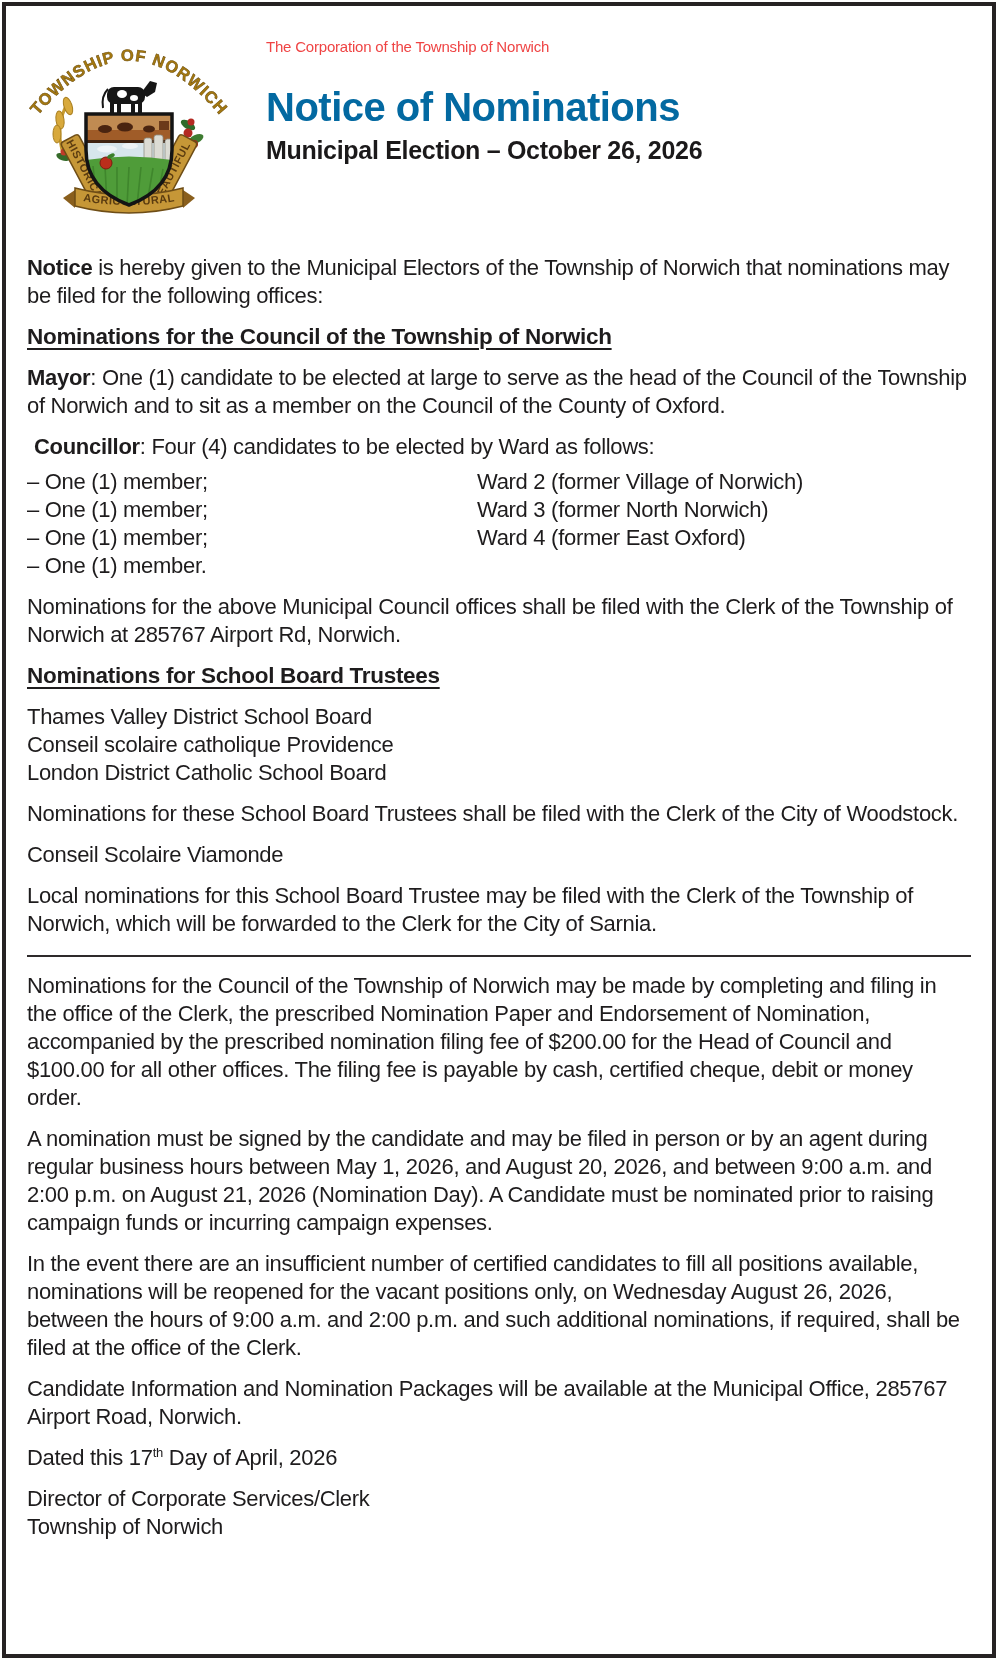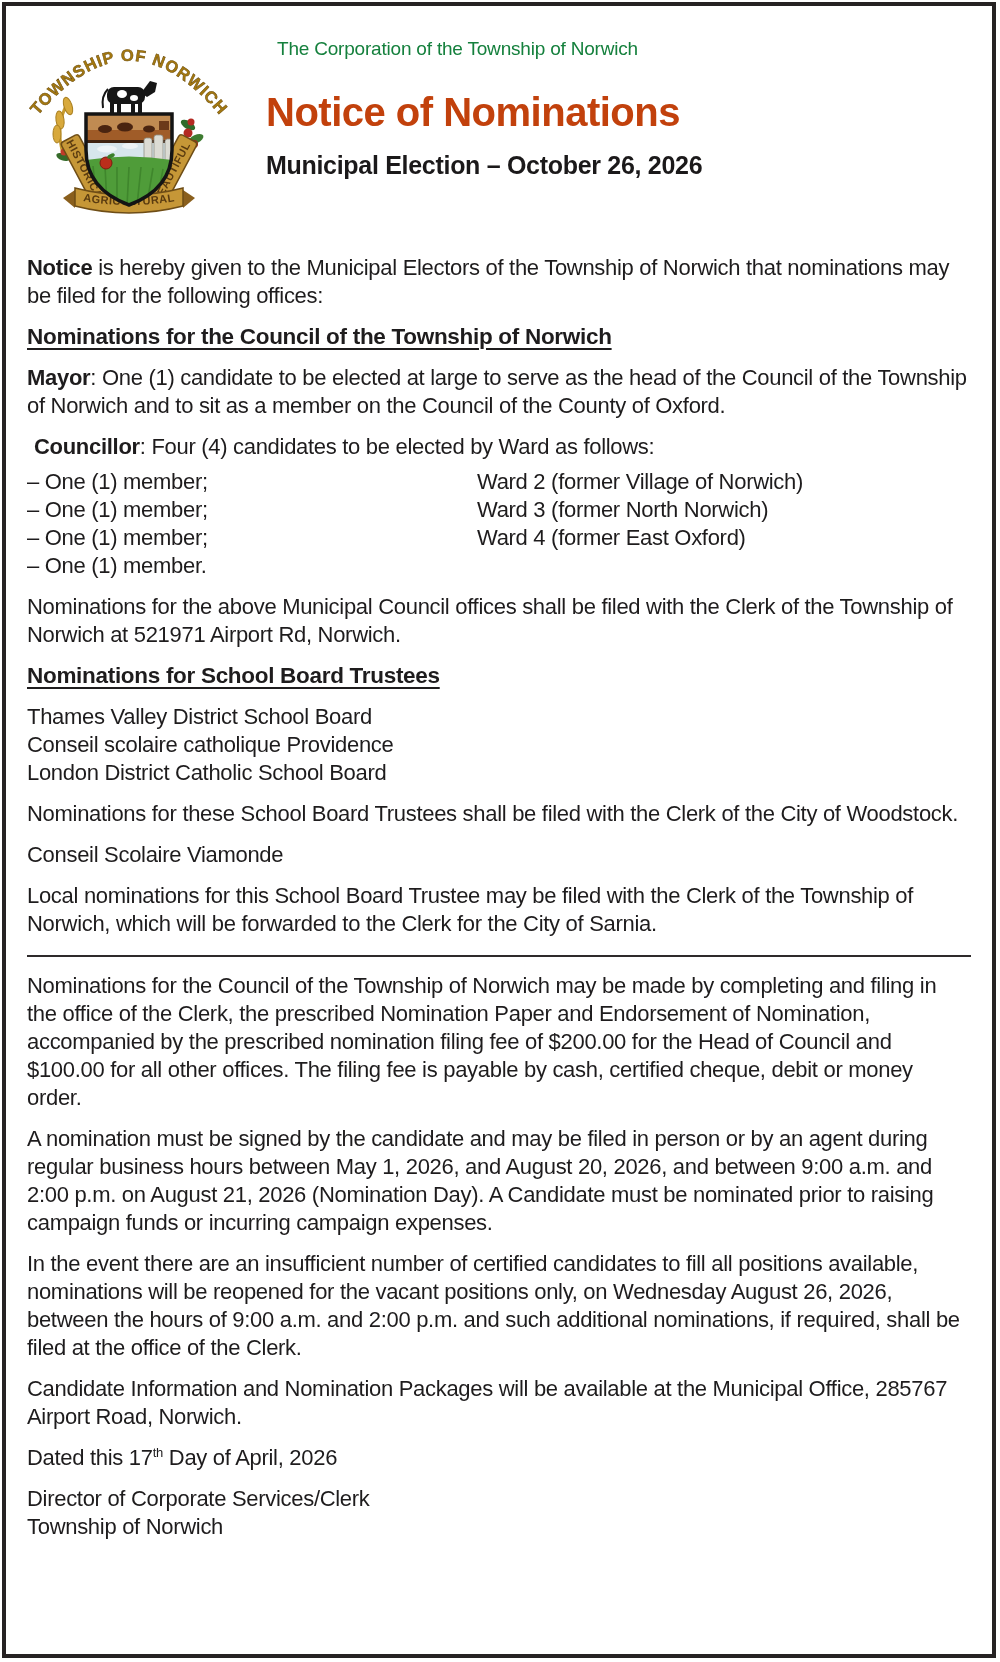--- a/index.html
+++ b/index.html
@@ -29,34 +29,33 @@
   .logo-wrap {
     width: 205px;
     flex: 0 0 auto;
   }
   .logo-svg text { font-family: "Liberation Sans", "DejaVu Sans", sans-serif; }
   .header-text {
     margin-left: 34px;
     padding-top: 12px;
   }
   .corp-line {
-    font-size: 19px;
+    font-size: 15px;
     letter-spacing: -0.2px;
-    color: #15803d;
-    margin-left: 11px;
+    color: #ef4444;
   }
   .doc-title {
     margin: 30px 0 0 0;
     font-size: 40px;
     font-weight: bold;
     letter-spacing: -0.5px;
-    color: #c2410c;
+    color: #0369a1;
   }
   .doc-subtitle {
-    margin: 16px 0 0 0;
+    margin: 6px 0 0 0;
     font-size: 25px;
     font-weight: bold;
     letter-spacing: -0.3px;
     color: #1b191a;
   }
   
   .main {
     margin-top: 34px;
     font-size: 22px;
     line-height: 28px;
@@ -223,21 +222,21 @@
           <span>– One (1) member;</span>
         <span>Ward 2 (former Village of Norwich)</span>
           <span>– One (1) member;</span>
         <span>Ward 3 (former North Norwich)</span>
           <span>– One (1) member;</span>
         <span>Ward 4 (former East Oxford)</span>
           <span>– One (1) member.</span>
       </div>
     </div>
 
-    <p class="para">Nominations for the above Municipal Council offices shall be filed with the Clerk of the Township of Norwich at 521971 Airport Rd, Norwich.</p>
+    <p class="para">Nominations for the above Municipal Council offices shall be filed with the Clerk of the Township of Norwich at 285767 Airport Rd, Norwich.</p>
 
     <h3 class="section-heading">Nominations for School Board Trustees</h3>
 
     <div class="block">
       <div>Thames Valley District School Board</div>
       <div>Conseil scolaire catholique Providence</div>
       <div>London District Catholic School Board</div>
     </div>
 
     <p class="para">Nominations for these School Board Trustees shall be filed with the Clerk of the City of Woodstock.</p>

